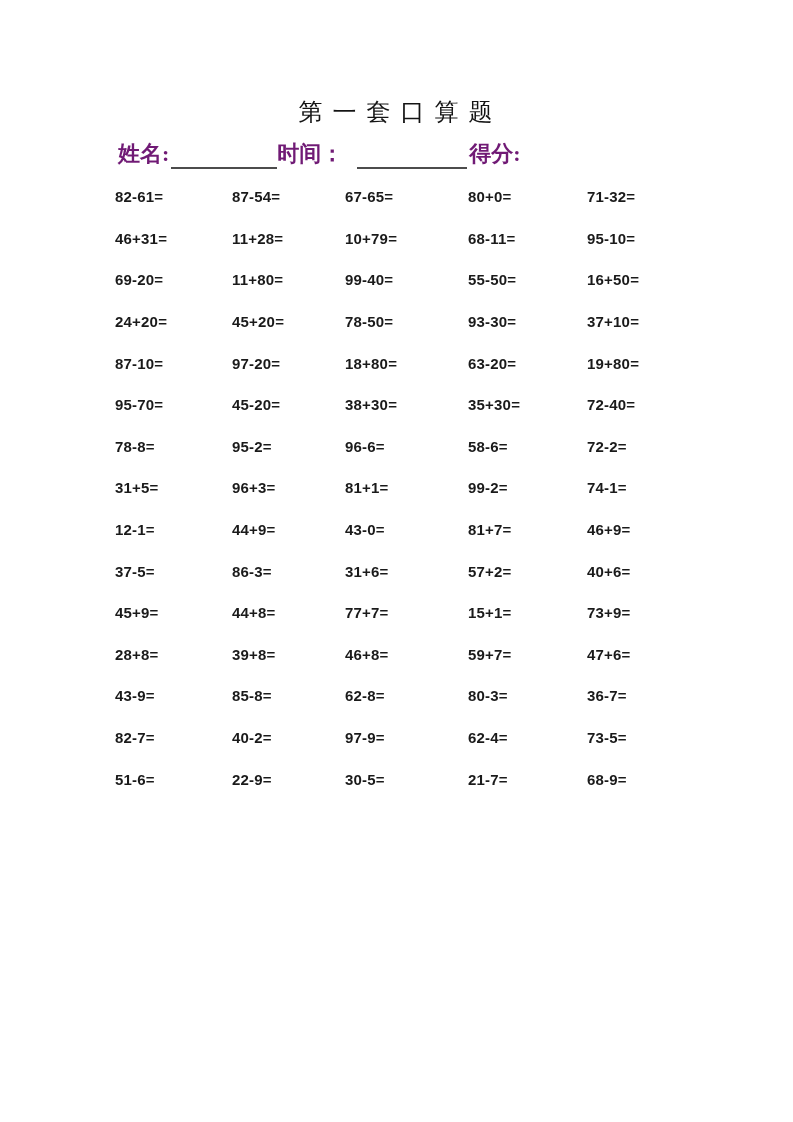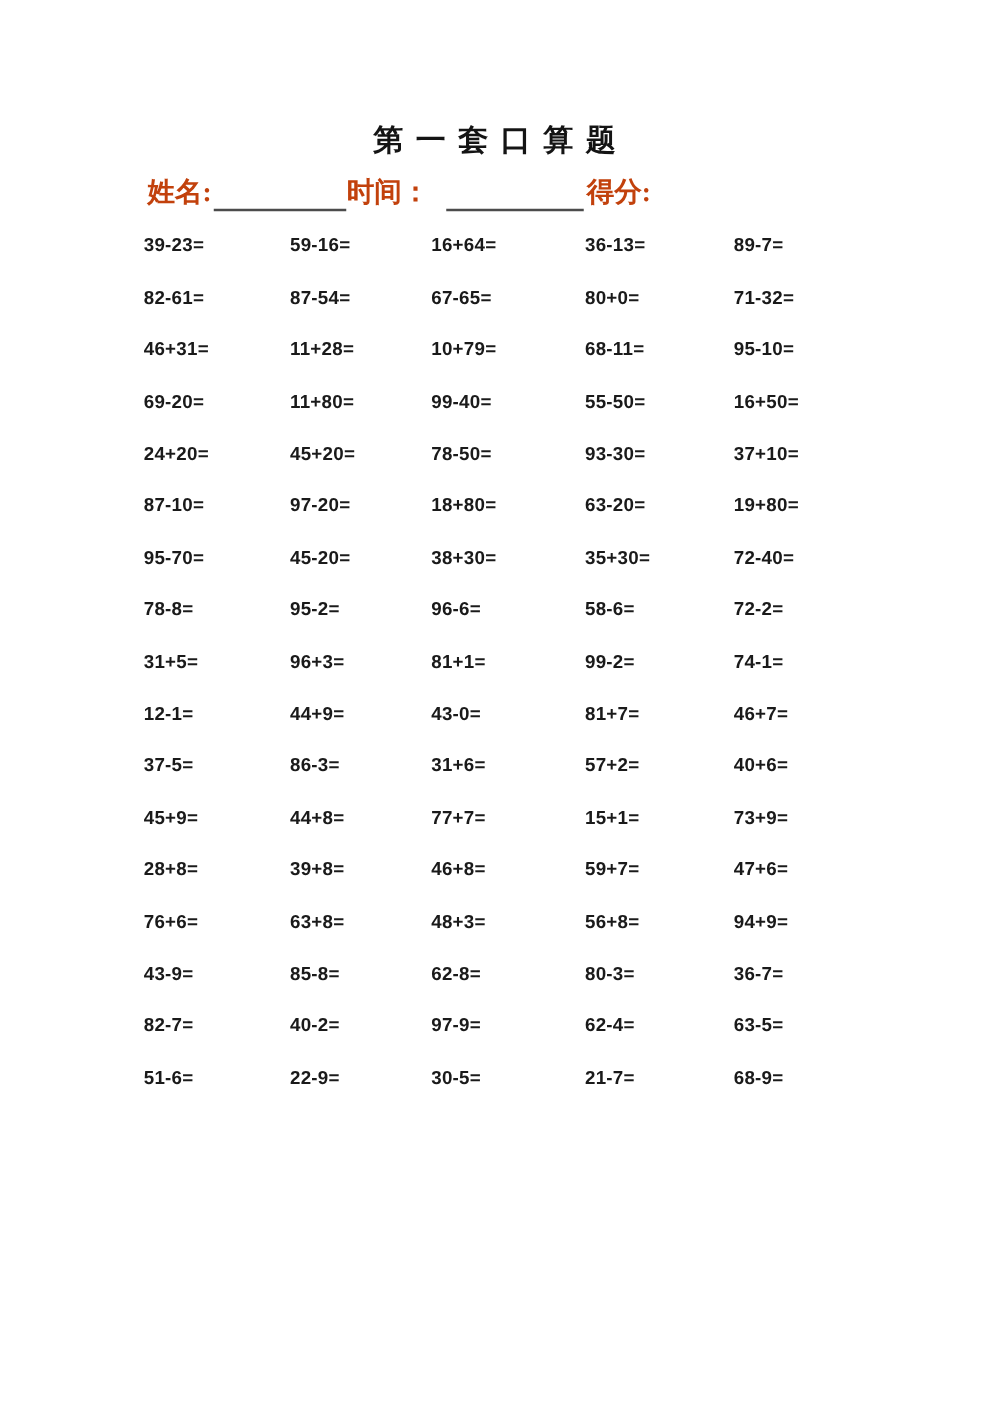--- a/index.html
+++ b/index.html
@@ -16,34 +16,34 @@
     color: #161616;
   }
   .title {
     position: absolute;
     top: 96px;
     left: 0;
     right: 0;
     margin: 0;
     text-align: center;
     font-family: "Liberation Serif", serif;
-    font-weight: bold;
+    font-weight: normal;
     font-size: 24px;
     letter-spacing: 2px;
     color: #141414;
   }
   .header-line {
     position: absolute;
     top: 139px;
     left: 118px;
     white-space: nowrap;
     font-family: "Liberation Serif", serif;
     font-weight: bold;
     font-size: 22px;
-    color: #c2410c;
+    color: #701a75;
   }
   .header-line .blank {
     display: inline-block;
     height: 24px;
     border-bottom: 2px solid #4c4c4c;
     vertical-align: bottom;
   }
   .blank-name { width: 106px; margin-left: 2px; }
   .blank-time { width: 110px; margin-left: 14px; }
   .score-label { margin-left: 2px; }
@@ -73,27 +73,20 @@
 
 <div class="page">
 
   <h1 class="title">第 一 套 口 算 题</h1>
 
   <div class="header-line">
     <span>姓名:</span><span class="blank blank-name"></span><span>时间：</span><span class="blank blank-time"></span><span class="score-label">得分:</span>
   </div>
 
   <div class="grid" id="problems-grid">
-      <div class="prow">
-        <span class="pcell">39-23=</span>
-        <span class="pcell">59-16=</span>
-        <span class="pcell">16+64=</span>
-        <span class="pcell">36-13=</span>
-        <span class="pcell">89-7=</span>
-      </div>
       <div class="prow">
         <span class="pcell">82-61=</span>
         <span class="pcell">87-54=</span>
         <span class="pcell">67-65=</span>
         <span class="pcell">80+0=</span>
         <span class="pcell">71-32=</span>
       </div>
       <div class="prow">
         <span class="pcell">46+31=</span>
         <span class="pcell">11+28=</span>
@@ -141,21 +134,21 @@
         <span class="pcell">96+3=</span>
         <span class="pcell">81+1=</span>
         <span class="pcell">99-2=</span>
         <span class="pcell">74-1=</span>
       </div>
       <div class="prow">
         <span class="pcell">12-1=</span>
         <span class="pcell">44+9=</span>
         <span class="pcell">43-0=</span>
         <span class="pcell">81+7=</span>
-        <span class="pcell">46+7=</span>
+        <span class="pcell">46+9=</span>
       </div>
       <div class="prow">
         <span class="pcell">37-5=</span>
         <span class="pcell">86-3=</span>
         <span class="pcell">31+6=</span>
         <span class="pcell">57+2=</span>
         <span class="pcell">40+6=</span>
       </div>
       <div class="prow">
         <span class="pcell">45+9=</span>
@@ -165,39 +158,32 @@
         <span class="pcell">73+9=</span>
       </div>
       <div class="prow">
         <span class="pcell">28+8=</span>
         <span class="pcell">39+8=</span>
         <span class="pcell">46+8=</span>
         <span class="pcell">59+7=</span>
         <span class="pcell">47+6=</span>
       </div>
       <div class="prow">
-        <span class="pcell">76+6=</span>
-        <span class="pcell">63+8=</span>
-        <span class="pcell">48+3=</span>
-        <span class="pcell">56+8=</span>
-        <span class="pcell">94+9=</span>
-      </div>
-      <div class="prow">
         <span class="pcell">43-9=</span>
         <span class="pcell">85-8=</span>
         <span class="pcell">62-8=</span>
         <span class="pcell">80-3=</span>
         <span class="pcell">36-7=</span>
       </div>
       <div class="prow">
         <span class="pcell">82-7=</span>
         <span class="pcell">40-2=</span>
         <span class="pcell">97-9=</span>
         <span class="pcell">62-4=</span>
-        <span class="pcell">63-5=</span>
+        <span class="pcell">73-5=</span>
       </div>
       <div class="prow">
         <span class="pcell">51-6=</span>
         <span class="pcell">22-9=</span>
         <span class="pcell">30-5=</span>
         <span class="pcell">21-7=</span>
         <span class="pcell">68-9=</span>
       </div>
     </div>
 

